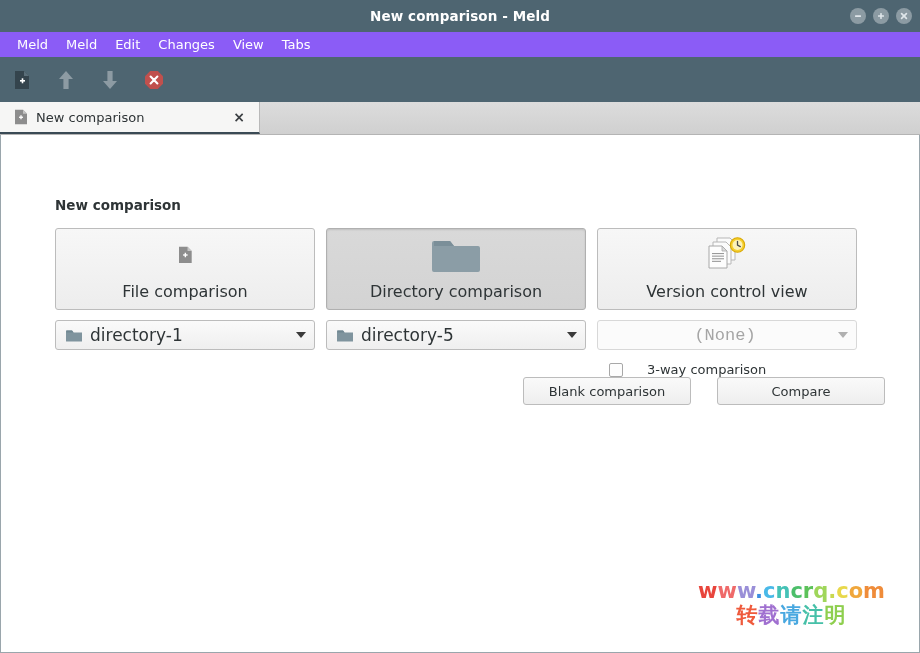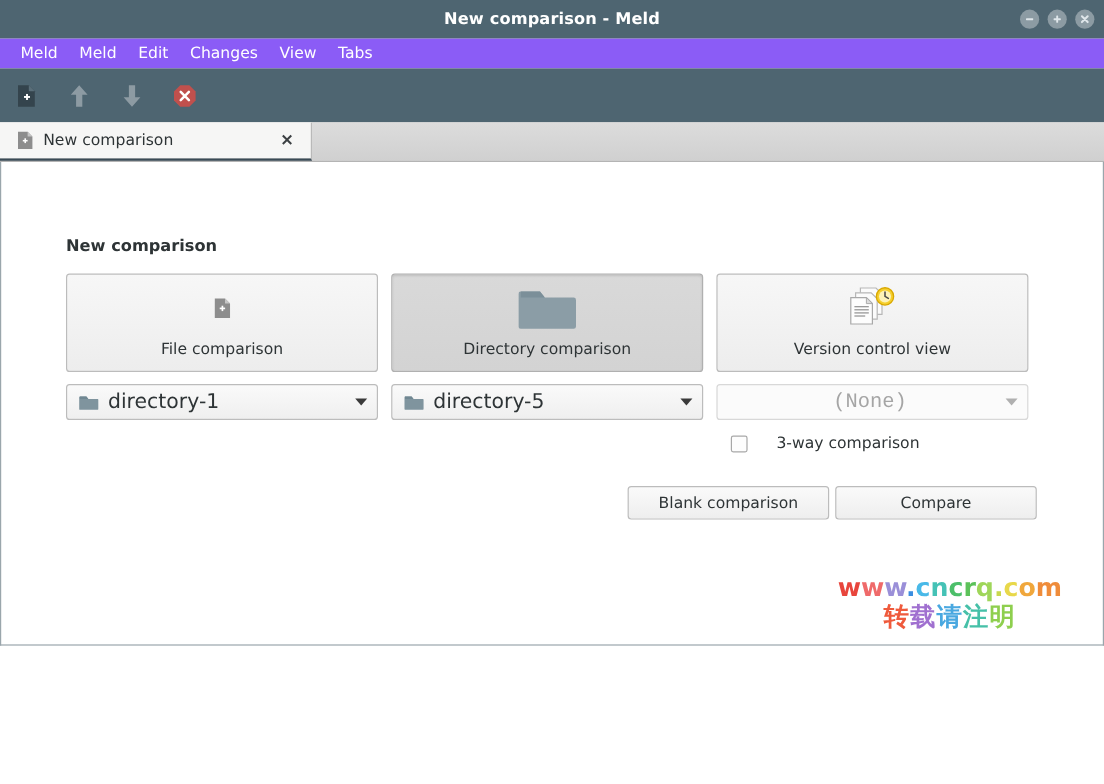--- a/index.html
+++ b/index.html
@@ -11,21 +11,21 @@
     width: 920px;
     height: 653px;
     overflow: hidden;
     font-family: "DejaVu Sans", "Liberation Sans", sans-serif;
     -webkit-font-smoothing: antialiased;
   }
 
   #window {
     position: relative;
     width: 920px;
-    height: 538px;
+    height: 653px;
     background: #ffffff;
     display: flex;
     flex-direction: column;
   }
 
   
   .titlebar {
     position: relative;
     height: 32px;
     background: #4e6571;
@@ -191,21 +191,21 @@
     justify-content: center;
     gap: 9px;
     cursor: pointer;
   }
   .type-btn.active {
     background: linear-gradient(to bottom, #d9d9d9 0%, #d3d3d3 100%);
     border-color: #b0b0b0;
     box-shadow: inset 0 1px 2px rgba(0,0,0,0.12);
   }
   .type-label {
-    font-size: 13px;
+    font-size: 16px;
     color: #2e3436;
   }
   .type-icon {
     height: 36px;
     display: flex;
     align-items: center;
     justify-content: center;
   }
 
   .combo-row {
@@ -270,22 +270,22 @@
     flex: 0 0 auto;
   }
   .check-label {
     font-size: 13px;
     color: #2e3436;
     cursor: pointer;
   }
 
   .action-row {
     display: flex;
-    gap: 5px;
-    margin-top: 28px;
+    gap: 26px;
+    margin-top: 0;
     margin-left: 468px;
   }
   .action-btn {
     height: 28px;
     min-width: 168px;
     box-sizing: border-box;
     border: 1px solid #bcbcbc;
     border-radius: 3px;
     background: linear-gradient(to bottom, #fafafa 0%, #eeeeee 100%);
     display: flex;
@@ -294,21 +294,21 @@
     font-size: 13px;
     color: #2e3436;
     cursor: pointer;
     padding: 0 14px;
   }
 
   
   .watermark {
     position: absolute;
     right: 34px;
-    bottom: 10px;
+    bottom: 24px;
     text-align: center;
     user-select: none;
   }
   .wm-line1 {
     font-size: 21px;
     font-weight: bold;
     letter-spacing: 0px;
     line-height: 23px;
     white-space: nowrap;
   }

